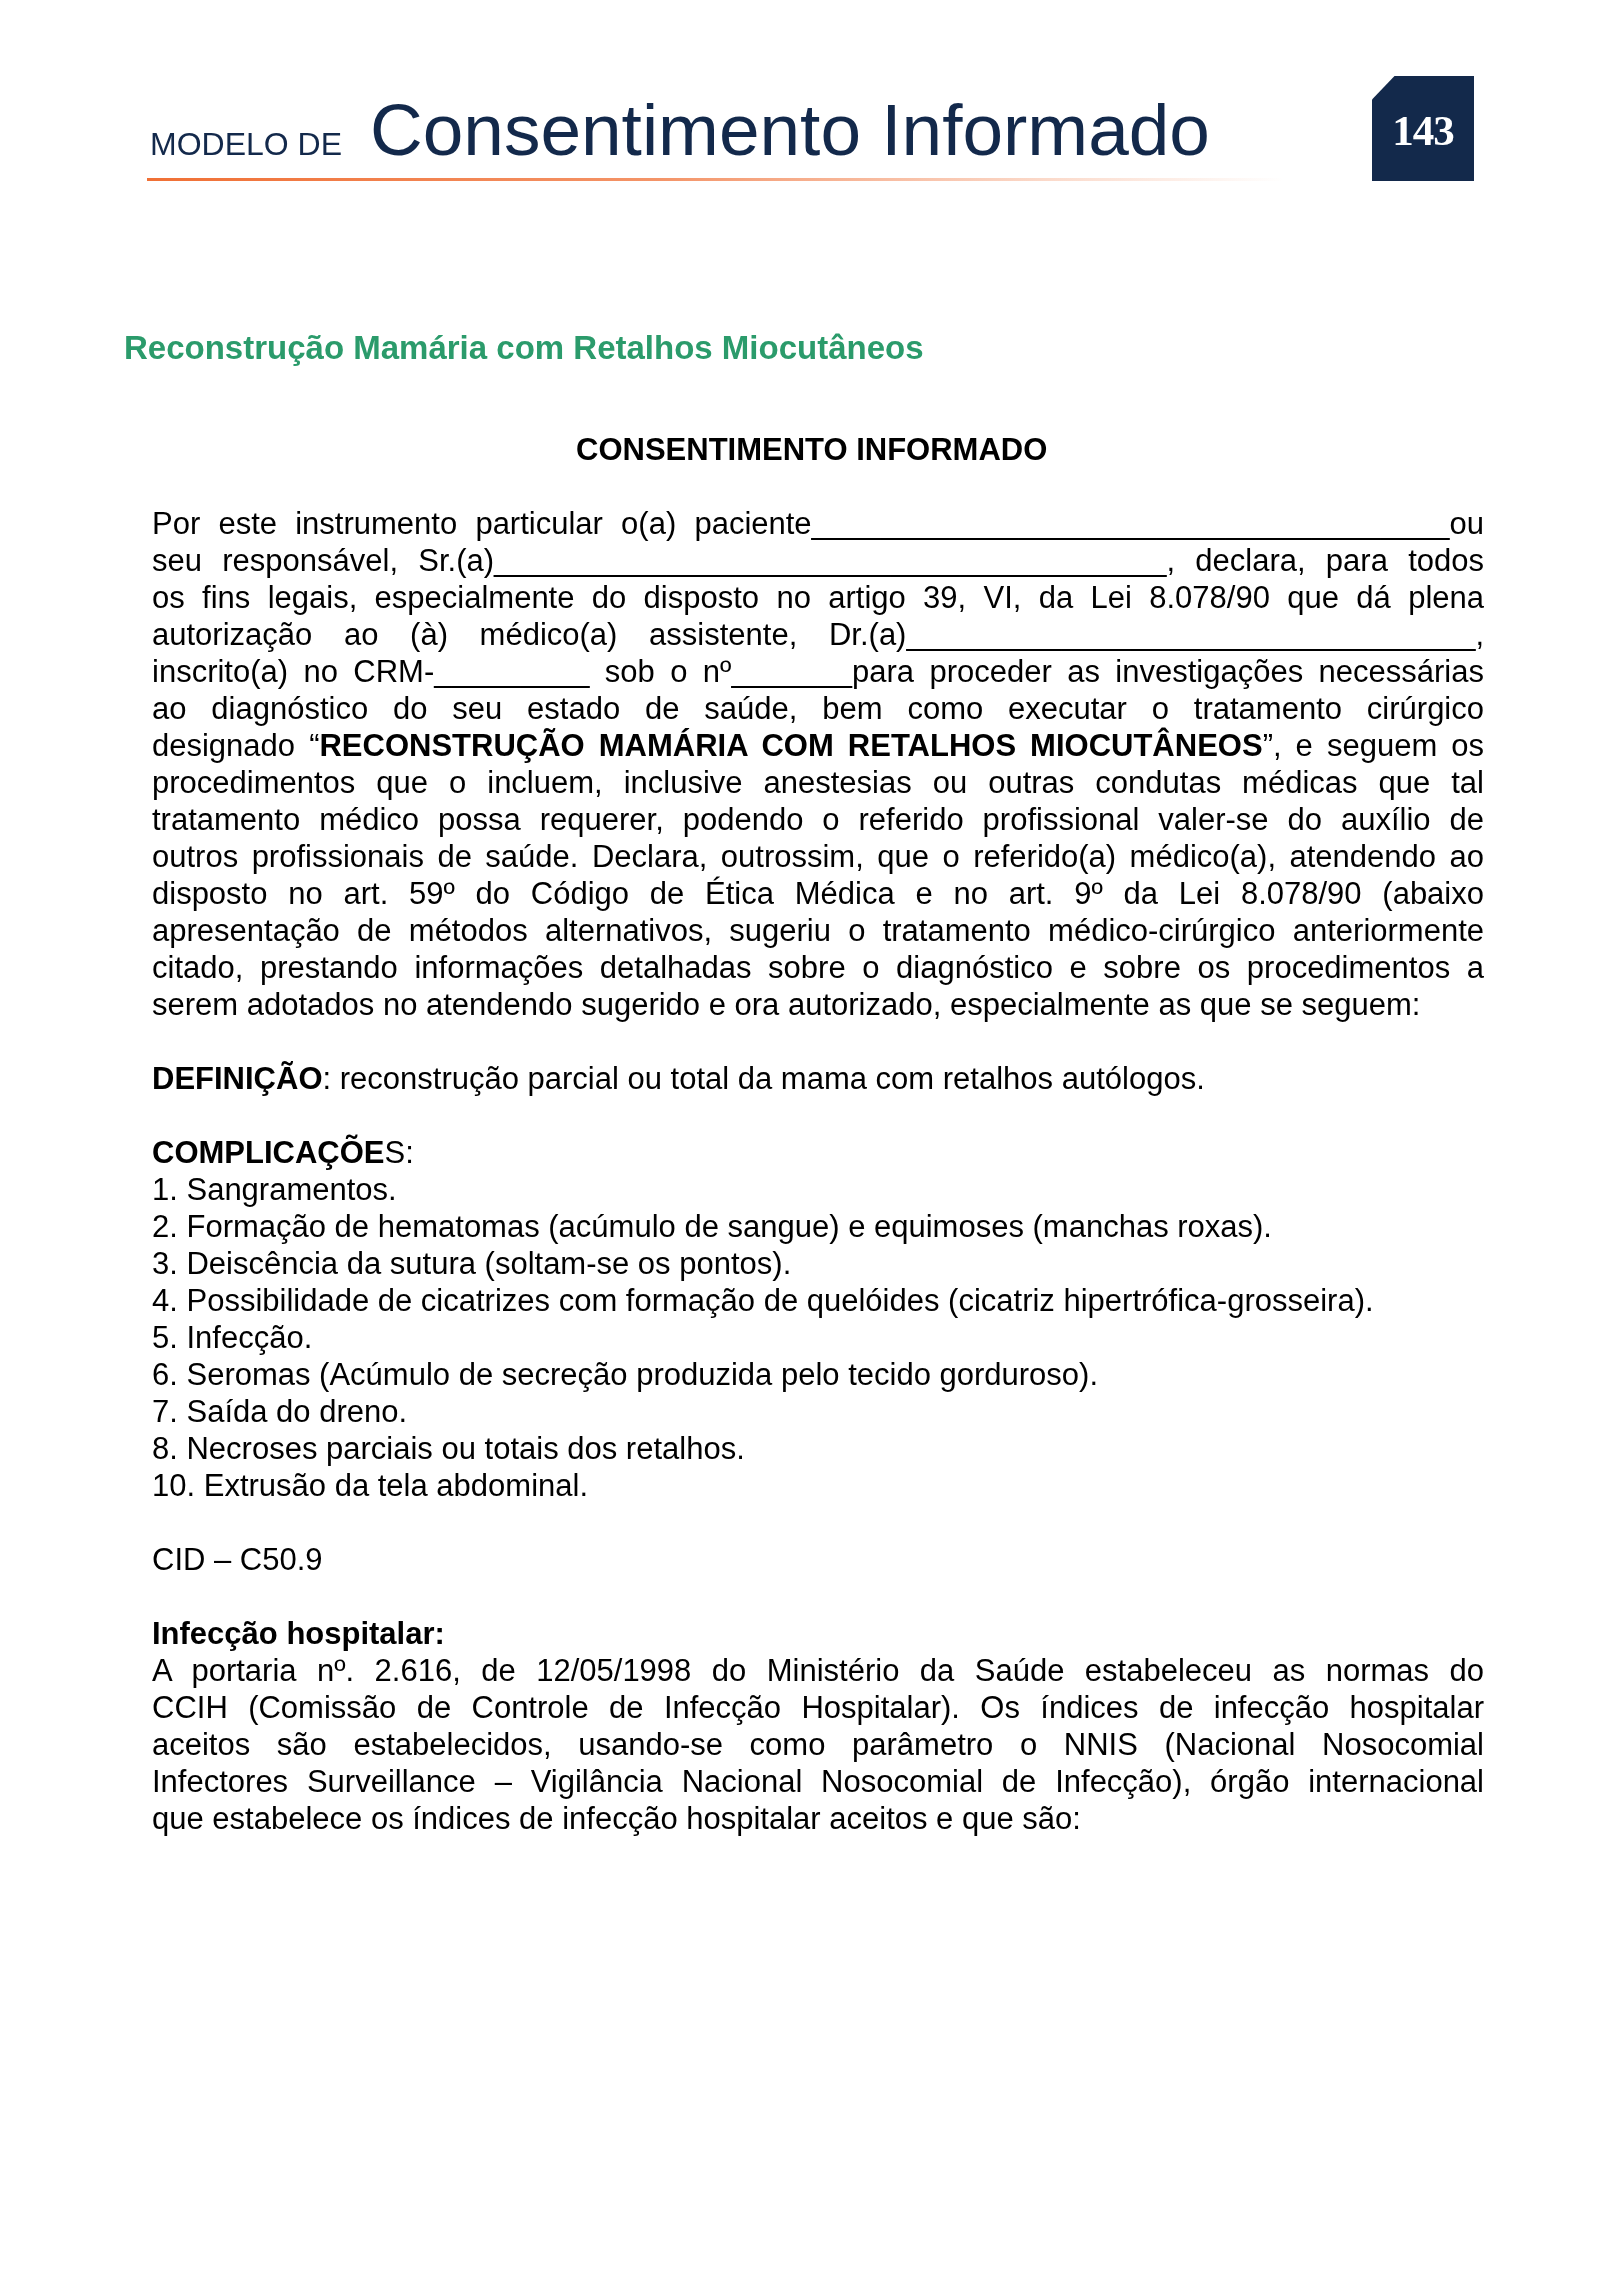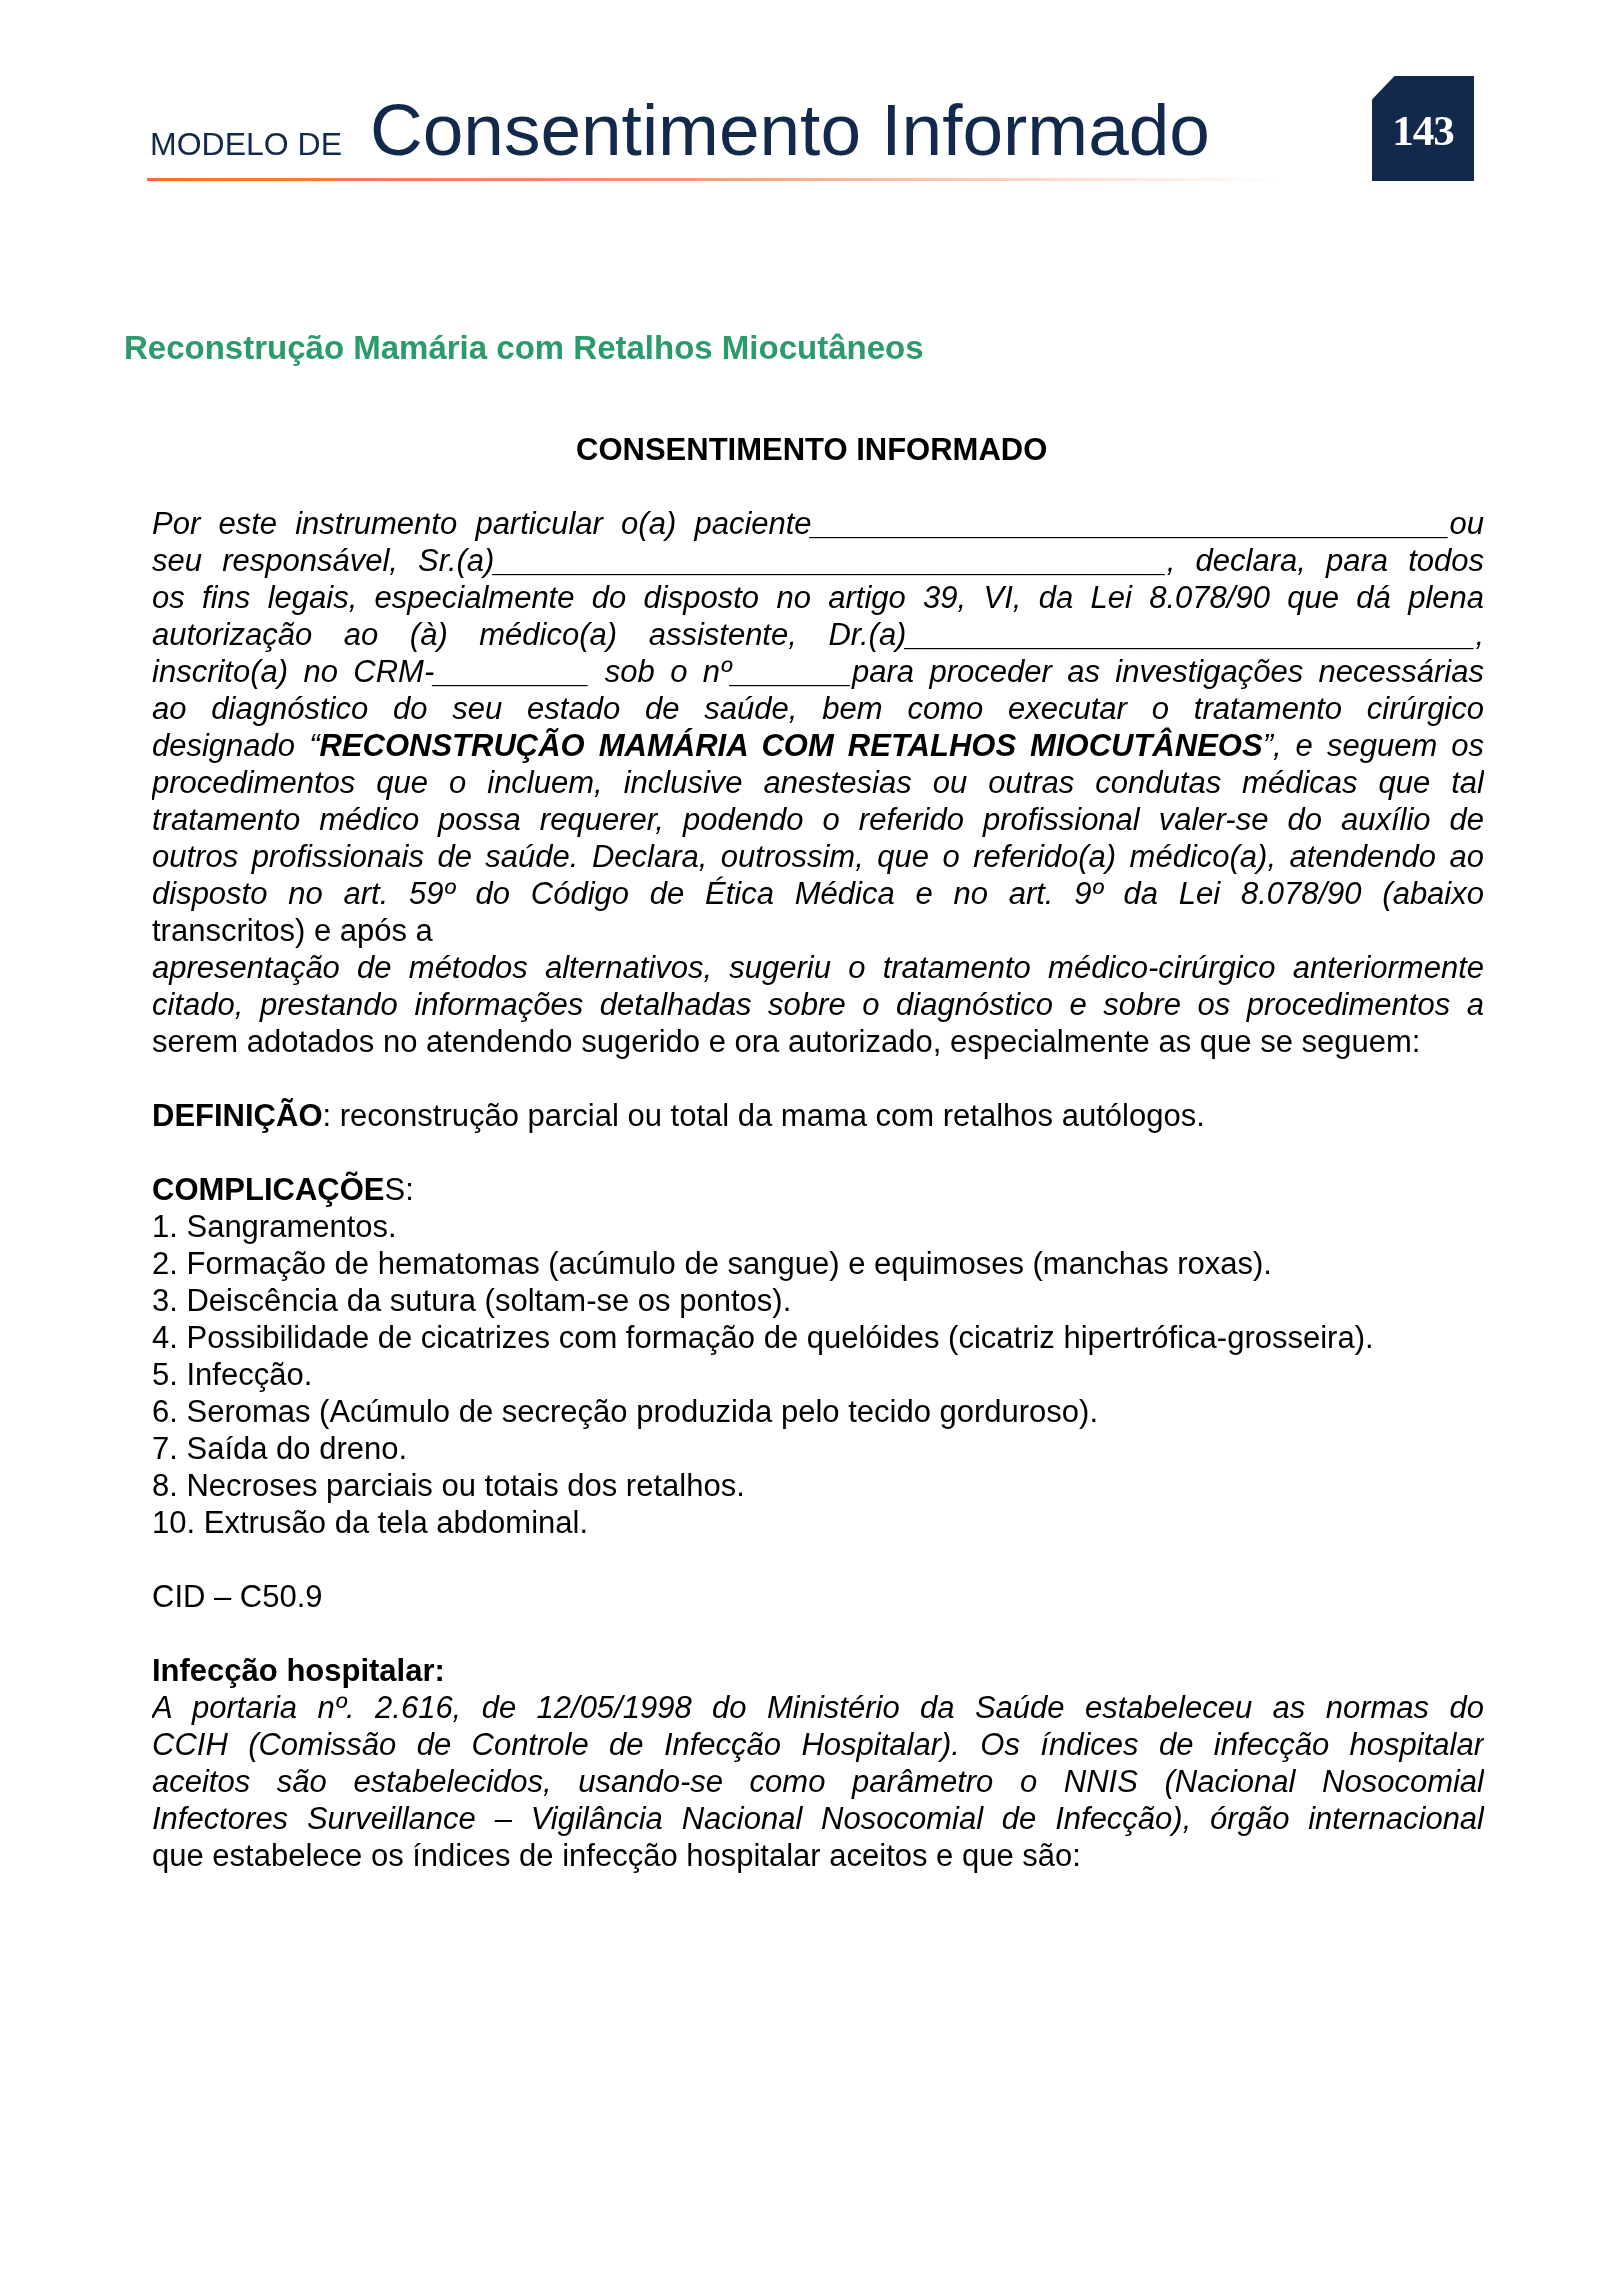--- a/index.html
+++ b/index.html
@@ -81,21 +81,21 @@
     width: 1332px;
   }
   .line {
     height: 37px;
     line-height: 37px;
     font-family: "Liberation Sans", sans-serif;
     font-size: 31px;
     color: #000;
     overflow: hidden;
   }
-  .j { text-align: justify; text-align-last: justify; font-style: italic; }
+  .j { text-align: justify; text-align-last: justify; }
   .l { text-align: left; }
   .center { text-align: center; padding-right: 12.7px; }
   .b { font-weight: bold; }
 </style>
 </head>
 <body>
 
 <div class="page">
 
   <div class="hdr-prefix">MODELO DE</div>
@@ -116,21 +116,20 @@
       <div class="line j">seu responsável, Sr.(a)_______________________________________, declara, para todos</div>
       <div class="line j">os fins legais, especialmente do disposto no artigo 39, VI, da Lei 8.078/90 que dá plena</div>
       <div class="line j">autorização ao (à) médico(a) assistente, Dr.(a)_________________________________,</div>
       <div class="line j">inscrito(a) no CRM-_________ sob o nº_______para proceder as investigações necessárias</div>
       <div class="line j">ao diagnóstico do seu estado de saúde, bem como executar o tratamento cirúrgico</div>
       <div class="line j"><span>designado “</span><span class="b">RECONSTRUÇÃO MAMÁRIA COM RETALHOS MIOCUTÂNEOS</span><span>”, e seguem os</span></div>
       <div class="line j">procedimentos que o incluem, inclusive anestesias ou outras condutas médicas que tal</div>
       <div class="line j">tratamento médico possa requerer,  podendo o referido profissional valer-se do auxílio de</div>
       <div class="line j">outros profissionais de saúde. Declara, outrossim, que o referido(a) médico(a), atendendo ao</div>
       <div class="line j">disposto no art. 59º do Código de Ética Médica e no art. 9º da Lei 8.078/90 (abaixo</div>
-      <div class="line l">transcritos) e após a</div>
       <div class="line j">apresentação de métodos alternativos, sugeriu o tratamento médico-cirúrgico anteriormente</div>
       <div class="line j">citado, prestando informações detalhadas sobre o diagnóstico e sobre os procedimentos a</div>
       <div class="line l">serem adotados no atendendo sugerido e ora autorizado, especialmente as que se seguem:</div>
     </div>
 
     <div class="line"></div>
 
     <div class="line l"><span class="b">DEFINIÇÃO</span><span>: reconstrução parcial ou total da mama com retalhos autólogos.</span></div>
 
     <div class="line"></div>

